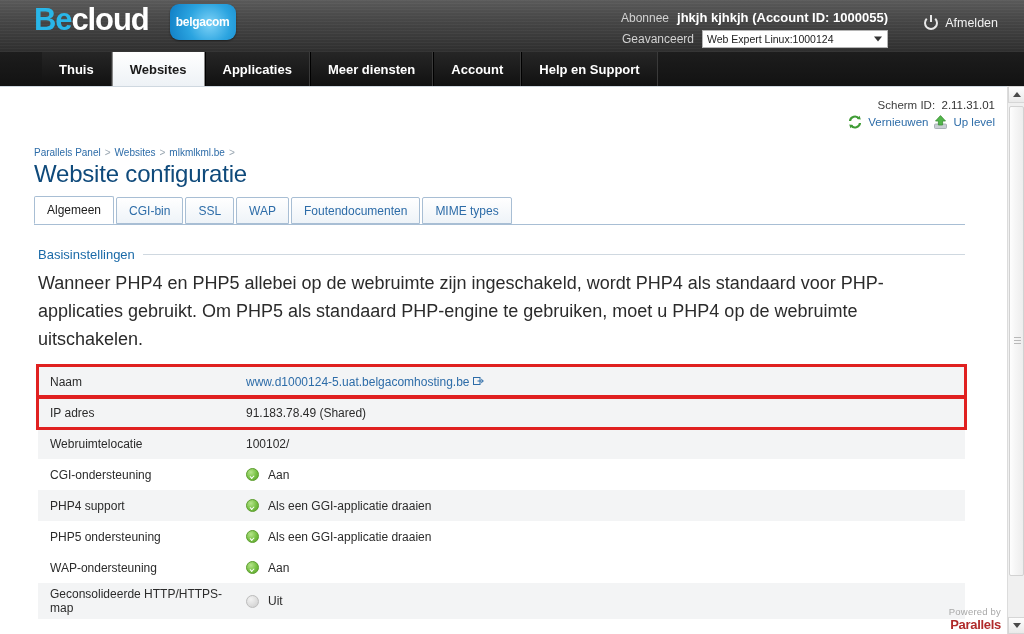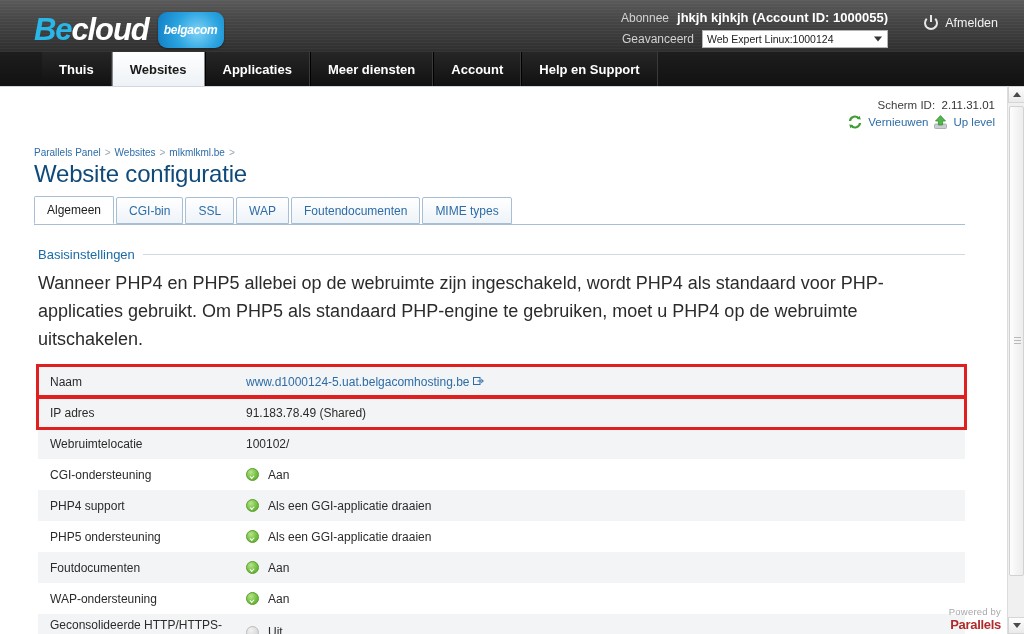--- a/index.html
+++ b/index.html
@@ -33,24 +33,23 @@
     position:absolute; left:0; top:0; right:0; bottom:0;
     background-image: repeating-linear-gradient(to bottom, rgba(255,255,255,0.035) 0px, rgba(255,255,255,0.035) 1px, rgba(0,0,0,0) 1px, rgba(0,0,0,0) 3px);
     pointer-events:none;
   }
 
   .logo {
     position: absolute;
     left: 34px; top: 4px;
     height: 44px;
     display: flex;
-    align-items: flex-end;
-    gap: 9px;
+    align-items: flex-start;
+    gap: 21px;
     z-index: 3;
-    font-style: italic;
   }
   .logo-text {
     font-size: 31px;
     font-weight: bold;
     letter-spacing: -1.1px;
     line-height: 1;
     white-space: nowrap;
     padding-bottom: 3px;
   }
   .logo-be { color: #29b6e8; }
@@ -551,29 +550,20 @@
           </tr>
           <tr class="even">
             <td class="k">PHP5 ondersteuning</td>
             <td class="v">
               <span class="cell-ico">
                   <span class="dot-on"></span>
                   <span>Als een GGI-applicatie draaien</span>
                 </span>
             </td>
           </tr>
-          <tr class="odd">
-            <td class="k">Foutdocumenten</td>
-            <td class="v">
-              <span class="cell-ico">
-                  <span class="dot-on"></span>
-                  <span>Aan</span>
-                </span>
-            </td>
-          </tr>
           <tr class="even">
             <td class="k">WAP-ondersteuning</td>
             <td class="v">
               <span class="cell-ico">
                   <span class="dot-on"></span>
                   <span>Aan</span>
                 </span>
             </td>
           </tr>
           <tr class="odd">

